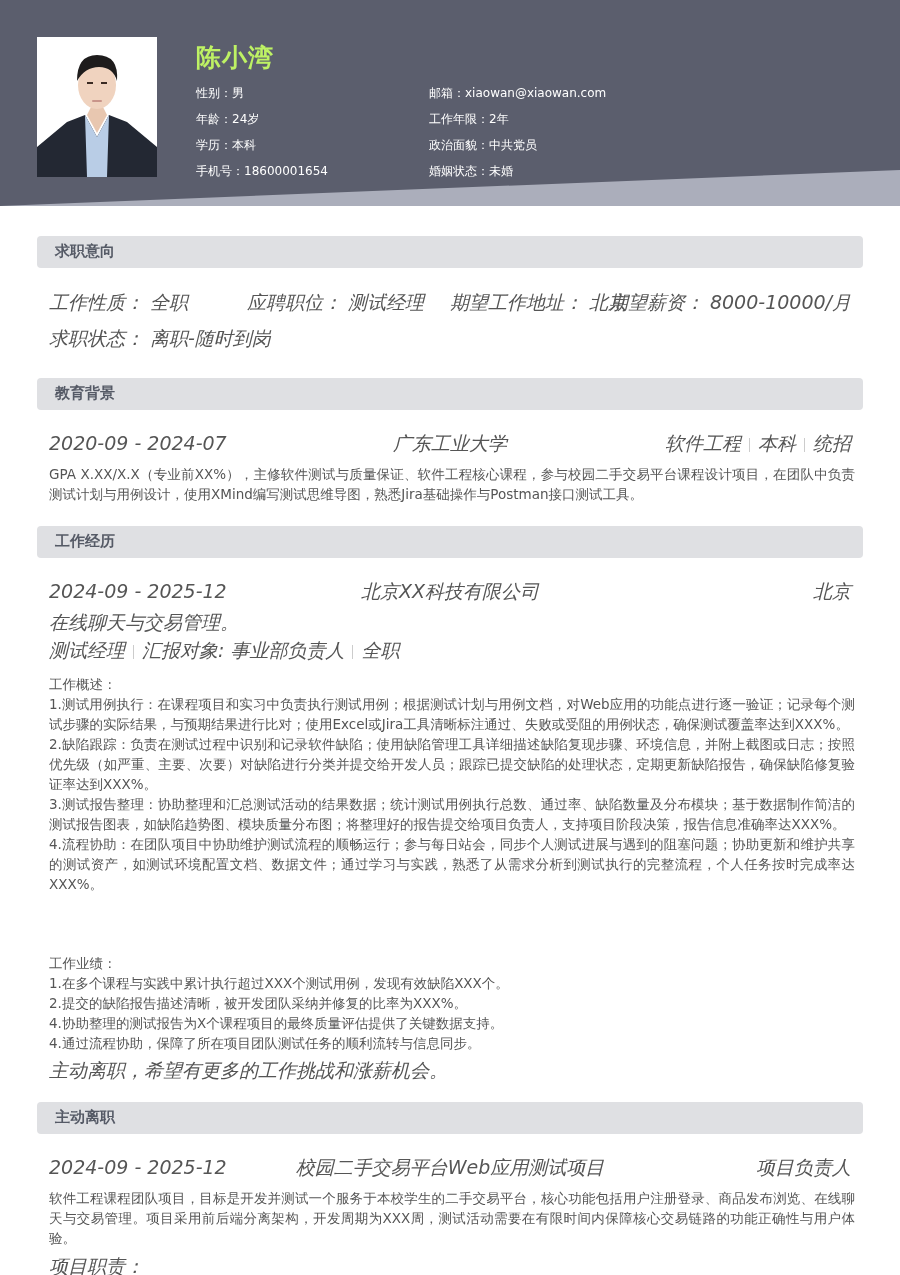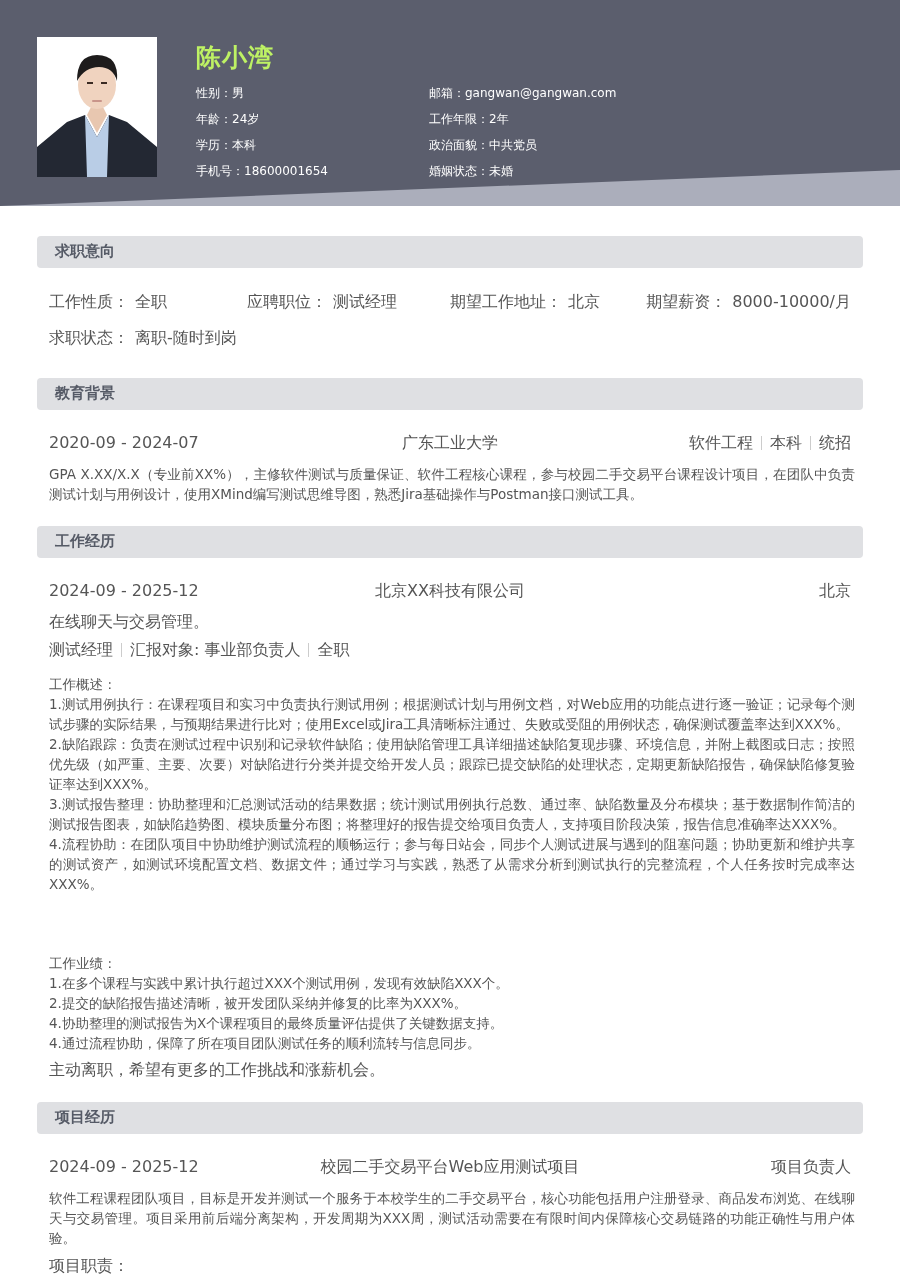--- a/index.html
+++ b/index.html
@@ -11,21 +11,21 @@
   .photo { position: absolute; left: 37px; top: 37px; width: 120px; height: 140px; background: #fff; overflow: hidden; }
   .name { position: absolute; left: 196px; top: 41px; font-size: 25px; font-weight: bold; color: #bef264; letter-spacing: 1px; }
   .info-col { position: absolute; top: 82px; font-size: 12px; color: #fff; }
   .info-col .row { height: 26px; line-height: 22px; white-space: nowrap; }
   .info-col.left { left: 196px; }
   .info-col.right { left: 429px; }
 
   .section-title { position: absolute; left: 37px; width: 826px; height: 32px; background: #dfe0e3; border-radius: 4px; }
   .section-title span { position: absolute; left: 18px; top: 6px; font-size: 15px; font-weight: bold; color: #555a66; font-family: Liberation Serif, serif; }
 
-  .txt { position: absolute; font-size: 16px; color: #555; white-space: nowrap; line-height: 20px; }
+  .txt { position: absolute; font-size: 19px; color: #555; white-space: nowrap; line-height: 20px; font-style: italic; }
   .para { position: absolute; left: 49px; width: 806px; font-size: 13.5px; color: #555; line-height: 20px; text-align: justify; }
   .sep { display: inline-block; width: 1px; height: 14px; background: #ccc; margin: 0 8px; vertical-align: -2px; }
   .right-align { text-align: right; }
   .center-text { text-align: center; }
 </style>
 </head>
 <body>
 
 <div class="header">
   <svg class="header-band" width="900" height="206" viewBox="0 0 900 206">
@@ -49,21 +49,21 @@
   <div class="name">陈小湾</div>
 
   <div class="info-col left">
     <div class="row"><span>性别：</span><span>男</span></div>
     <div class="row"><span>年龄：</span><span>24岁</span></div>
     <div class="row"><span>学历：</span><span>本科</span></div>
     <div class="row"><span>手机号：</span><span>18600001654</span></div>
   </div>
 
   <div class="info-col right">
-    <div class="row"><span>邮箱：</span><span>gangwan@gangwan.com</span></div>
+    <div class="row"><span>邮箱：</span><span>xiaowan@xiaowan.com</span></div>
     <div class="row"><span>工作年限：</span><span>2年</span></div>
     <div class="row"><span>政治面貌：</span><span>中共党员</span></div>
     <div class="row"><span>婚姻状态：</span><span>未婚</span></div>
   </div>
 </div>
 
 <div class="section-title" style="top:236px;">
   <span>求职意向</span>
 </div>
 <div class="txt" style="left:49px; top:292px;"><span>工作性质：</span><span style="margin-left:6px">全职</span></div>
@@ -104,19 +104,19 @@
 <div class="para" style="top:953px;">
   <div>工作业绩：</div>
   <div>1.在多个课程与实践中累计执行超过XXX个测试用例，发现有效缺陷XXX个。</div>
   <div>2.提交的缺陷报告描述清晰，被开发团队采纳并修复的比率为XXX%。</div>
   <div>4.协助整理的测试报告为X个课程项目的最终质量评估提供了关键数据支持。</div>
   <div>4.通过流程协助，保障了所在项目团队测试任务的顺利流转与信息同步。</div>
 </div>
 <div class="txt" style="left:49px; top:1060px;">主动离职，希望有更多的工作挑战和涨薪机会。</div>
 
 <div class="section-title" style="top:1102px;">
-  <span>项目经历</span>
+  <span>主动离职</span>
 </div>
 <div class="txt" style="left:49px; top:1157px;">2024-09 - 2025-12</div>
 <div class="txt center-text" style="left:250px; width:400px; top:1157px;">校园二手交易平台Web应用测试项目</div>
 <div class="txt right-align" style="right:49px; top:1157px;">项目负责人</div>
 <div class="para" style="top:1188px;">软件工程课程团队项目，目标是开发并测试一个服务于本校学生的二手交易平台，核心功能包括用户注册登录、商品发布浏览、在线聊天与交易管理。项目采用前后端分离架构，开发周期为XXX周，测试活动需要在有限时间内保障核心交易链路的功能正确性与用户体验。</div>
 <div class="txt" style="left:49px; top:1256px;">项目职责：</div>
 
 </body></html>

